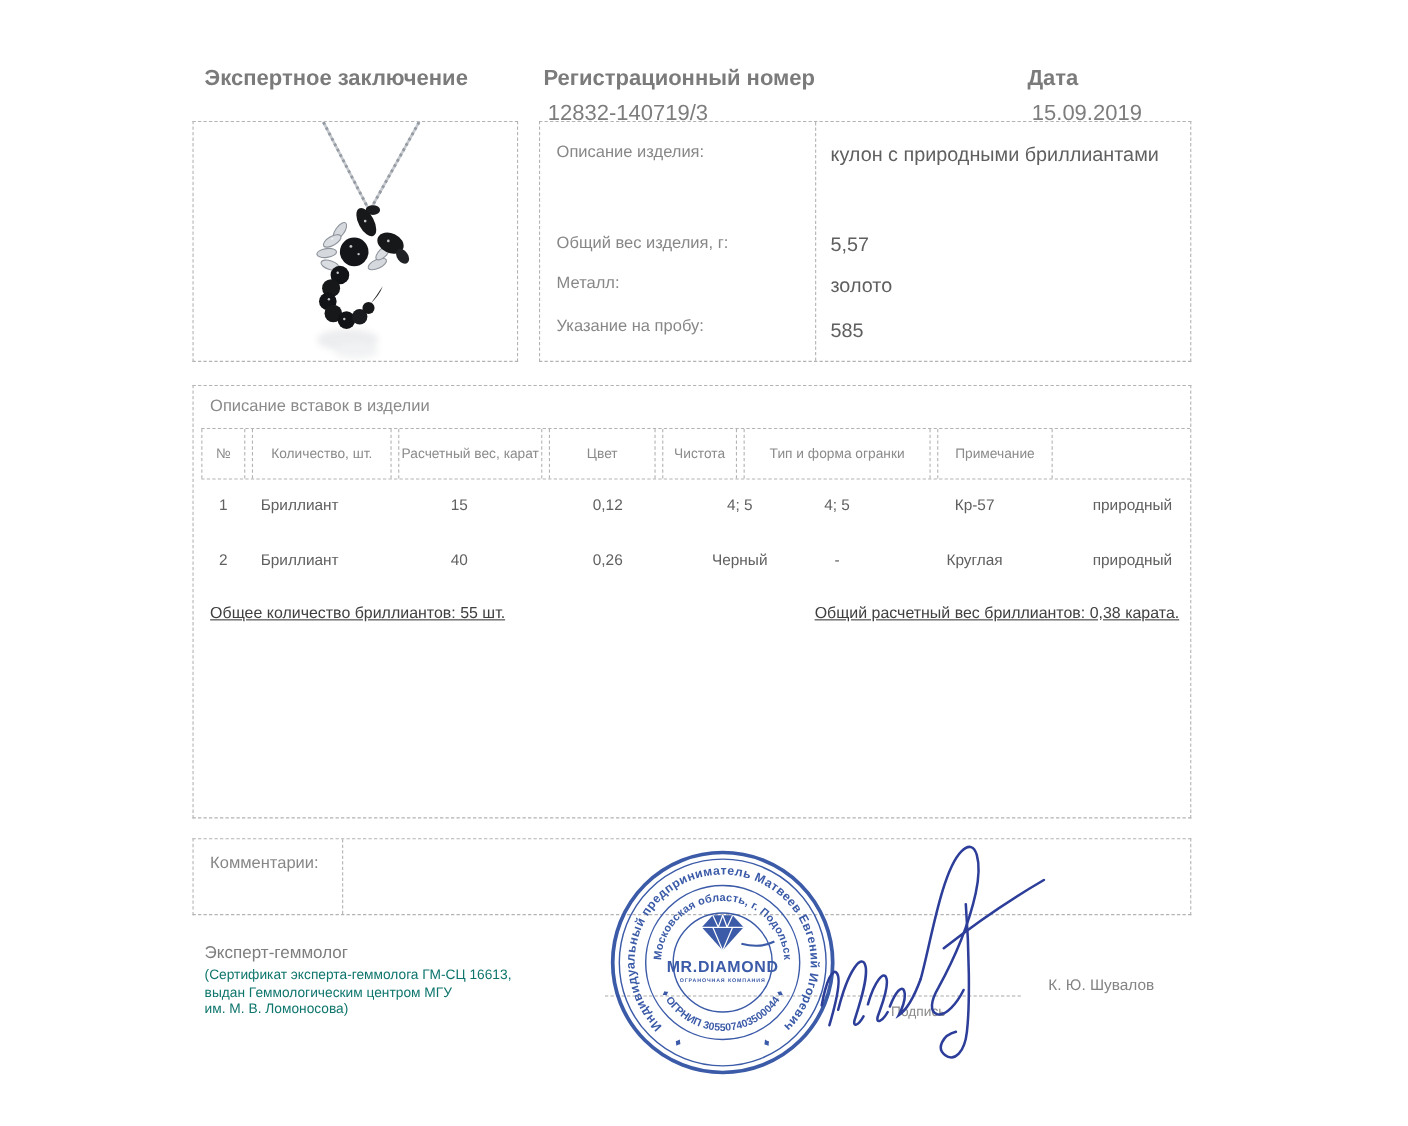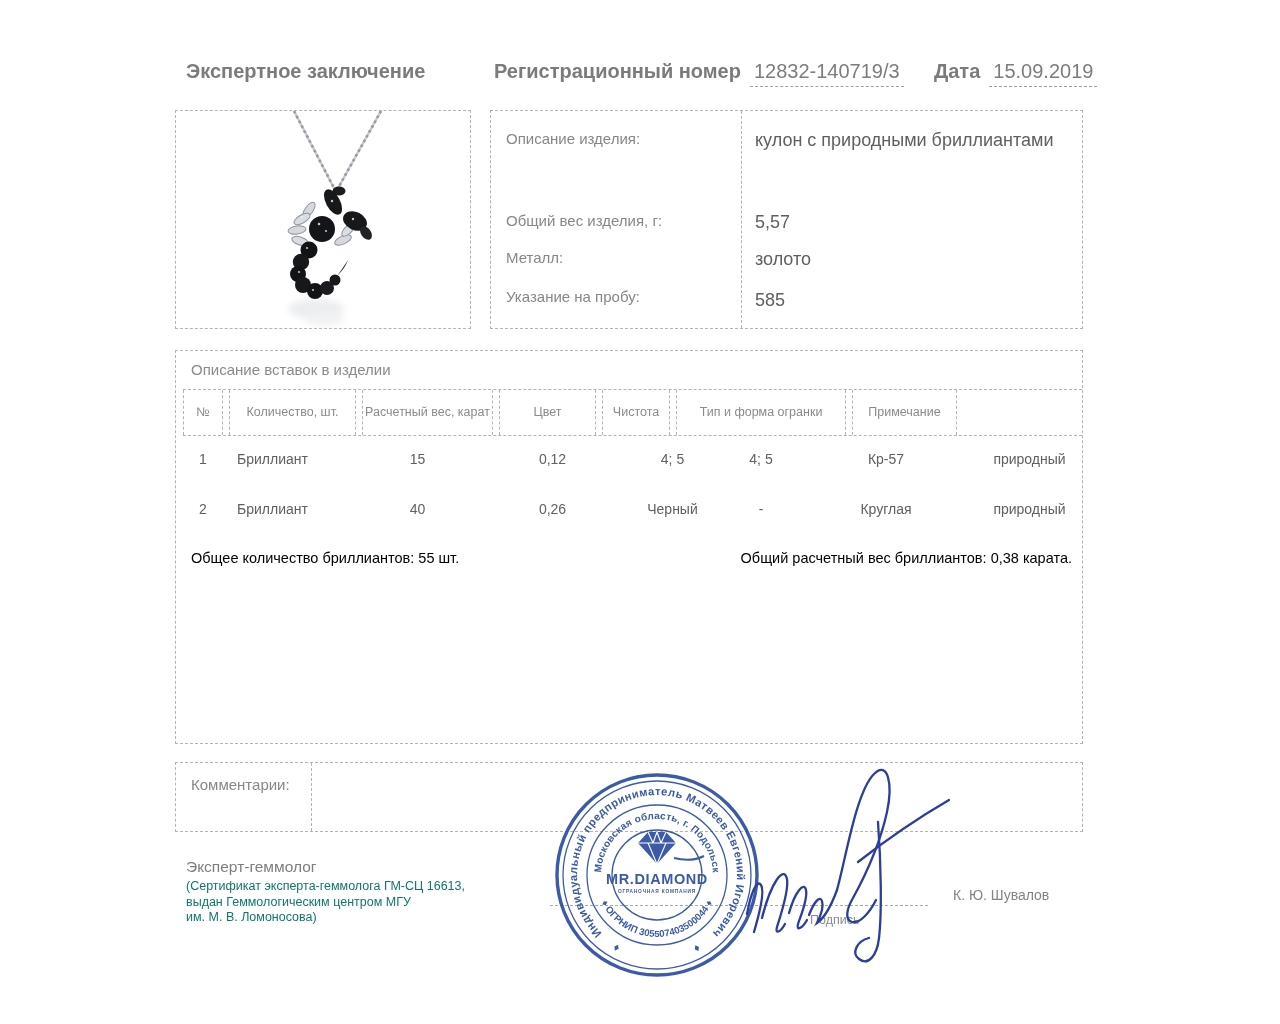--- a/index.html
+++ b/index.html
@@ -3,21 +3,21 @@
 <meta charset="utf-8">
 <style>
   html,body{margin:0;padding:0;background:#ffffff;}
   .page{position:relative;width:1280px;height:1024px;background:#fff;
         font-family:"Liberation Sans",sans-serif;color:#7f7f7f;overflow:hidden;}
   .abs{position:absolute;}
   .dashedbox{border:1px dashed #b3b3b3;box-sizing:border-box;background:#fff;}
 
   
   .tophdr{top:60px;font-size:20px;font-weight:bold;color:#7b7b7b;white-space:nowrap;}
-  .hgroup{display:flex;gap:9px;align-items:baseline;}
+  .hgroup{display:flex;gap:9px;align-items:baseline;flex-direction:column;}
   .uval{font-weight:normal;color:#7d7d7d;border-bottom:1px dashed #9e9e9e;padding:0 4px 3px;}
 
   
   .descbox{left:490px;top:110px;width:593px;height:219px;}
   .vdiv{position:absolute;top:0;bottom:0;border-left:1px dashed #b3b3b3;}
   .dlabel{position:absolute;left:15px;font-size:15px;color:#878787;white-space:nowrap;}
   .dvalue{position:absolute;left:264px;font-size:18px;color:#5f5f5f;white-space:nowrap;}
 
   
   .photobox{left:175px;top:110px;width:296px;height:219px;}
@@ -28,21 +28,21 @@
   .hdrstrip{position:absolute;left:7px;top:38px;width:899px;height:45px;display:flex;gap:6px;
             border-top:1px dashed #b3b3b3;border-bottom:1px dashed #b3b3b3;box-sizing:content-box;}
   .hcell{border-left:1px dashed #b3b3b3;border-right:1px dashed #b3b3b3;box-sizing:border-box;
          font-size:12.5px;color:#8b8b8b;display:flex;align-items:center;justify-content:center;
          text-align:center;line-height:1.3;padding:2px 1px;flex:0 0 auto;}
   .trow{position:absolute;left:7px;width:899px;display:flex;gap:6px;}
   .dcell{flex:0 0 auto;font-size:14px;color:#606060;text-align:center;line-height:16px;}
   .dcell.al{text-align:left;padding-left:8px;box-sizing:border-box;}
   .c0{width:40px;}.c1{width:119px;}.c2{width:127px;}.c3{width:131px;}
   .c4{width:97px;}.c5{width:68px;}.c6{width:170px;}.c7{width:105px;}
-  .total{position:absolute;font-size:14.5px;color:#000000;white-space:nowrap;}
+  .total{position:absolute;font-size:14.5px;color:#404040;white-space:nowrap;text-decoration:underline;}
 
   
   .commbox{left:175px;top:762px;width:908px;height:70px;}
   .commlabel{position:absolute;left:15px;top:13px;font-size:15px;color:#878787;}
 
   
   .expblock{left:186px;top:858px;width:330px;}
   .exptitle{font-size:15.5px;color:#7e7e7e;margin:0 0 3px 0;}
   .certline{font-size:12.5px;color:#0f766e;line-height:15.5px;}
   .signline{left:550px;top:905px;width:378px;border-top:1px dashed #a8a8a8;height:0;}

